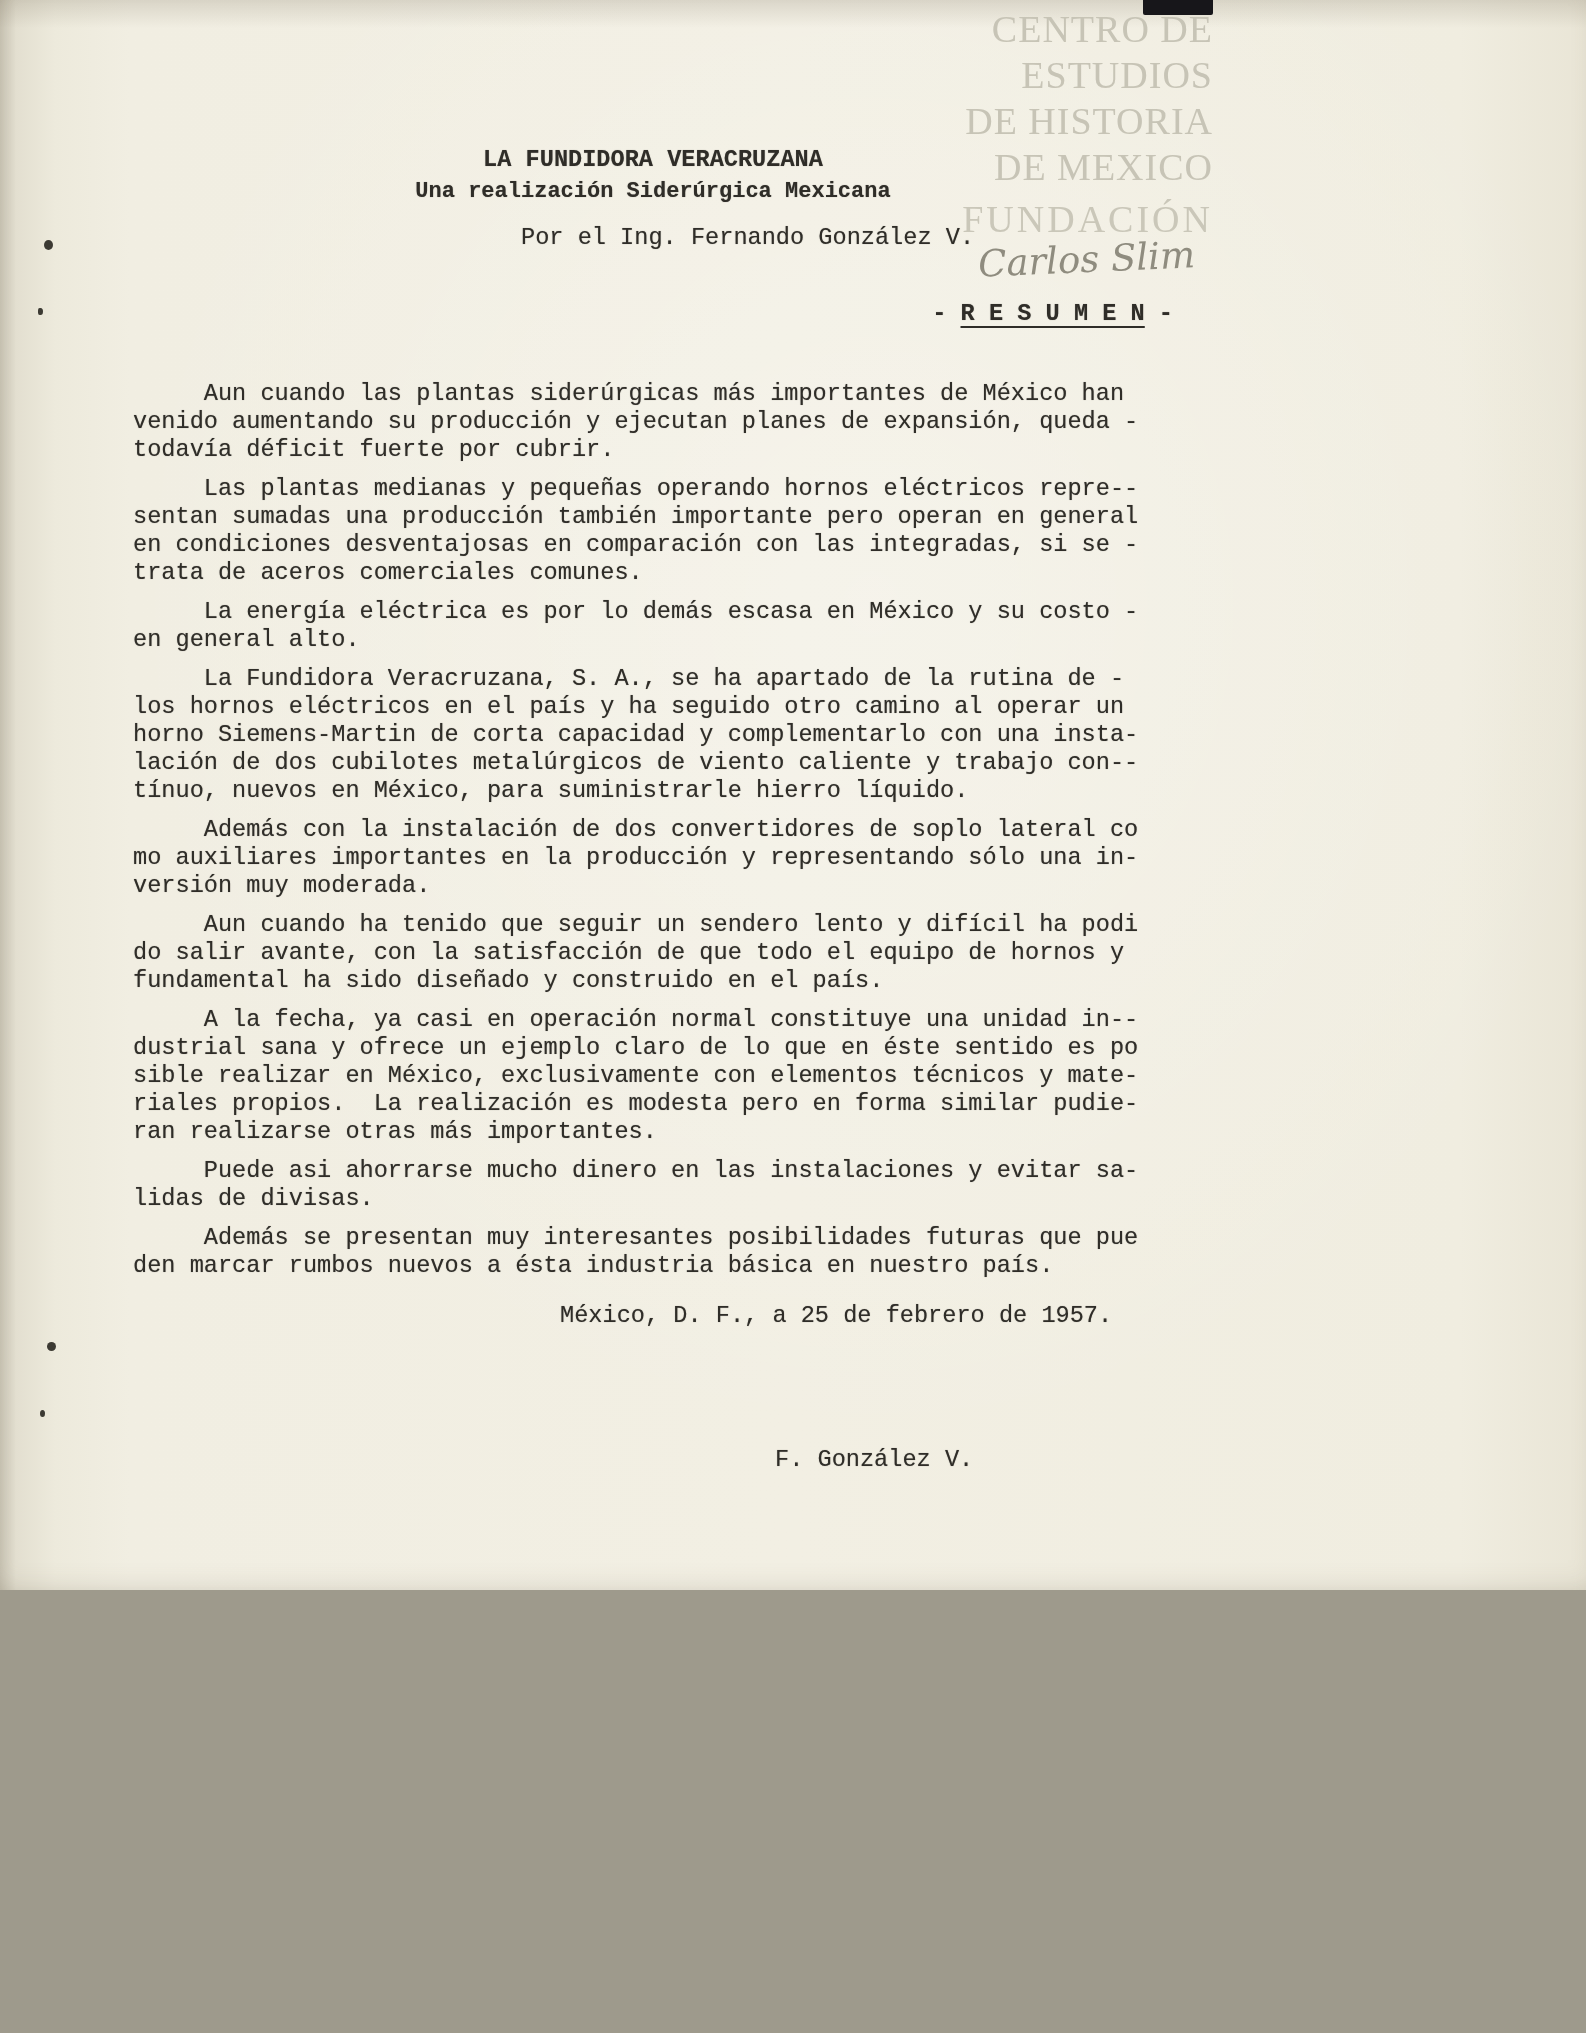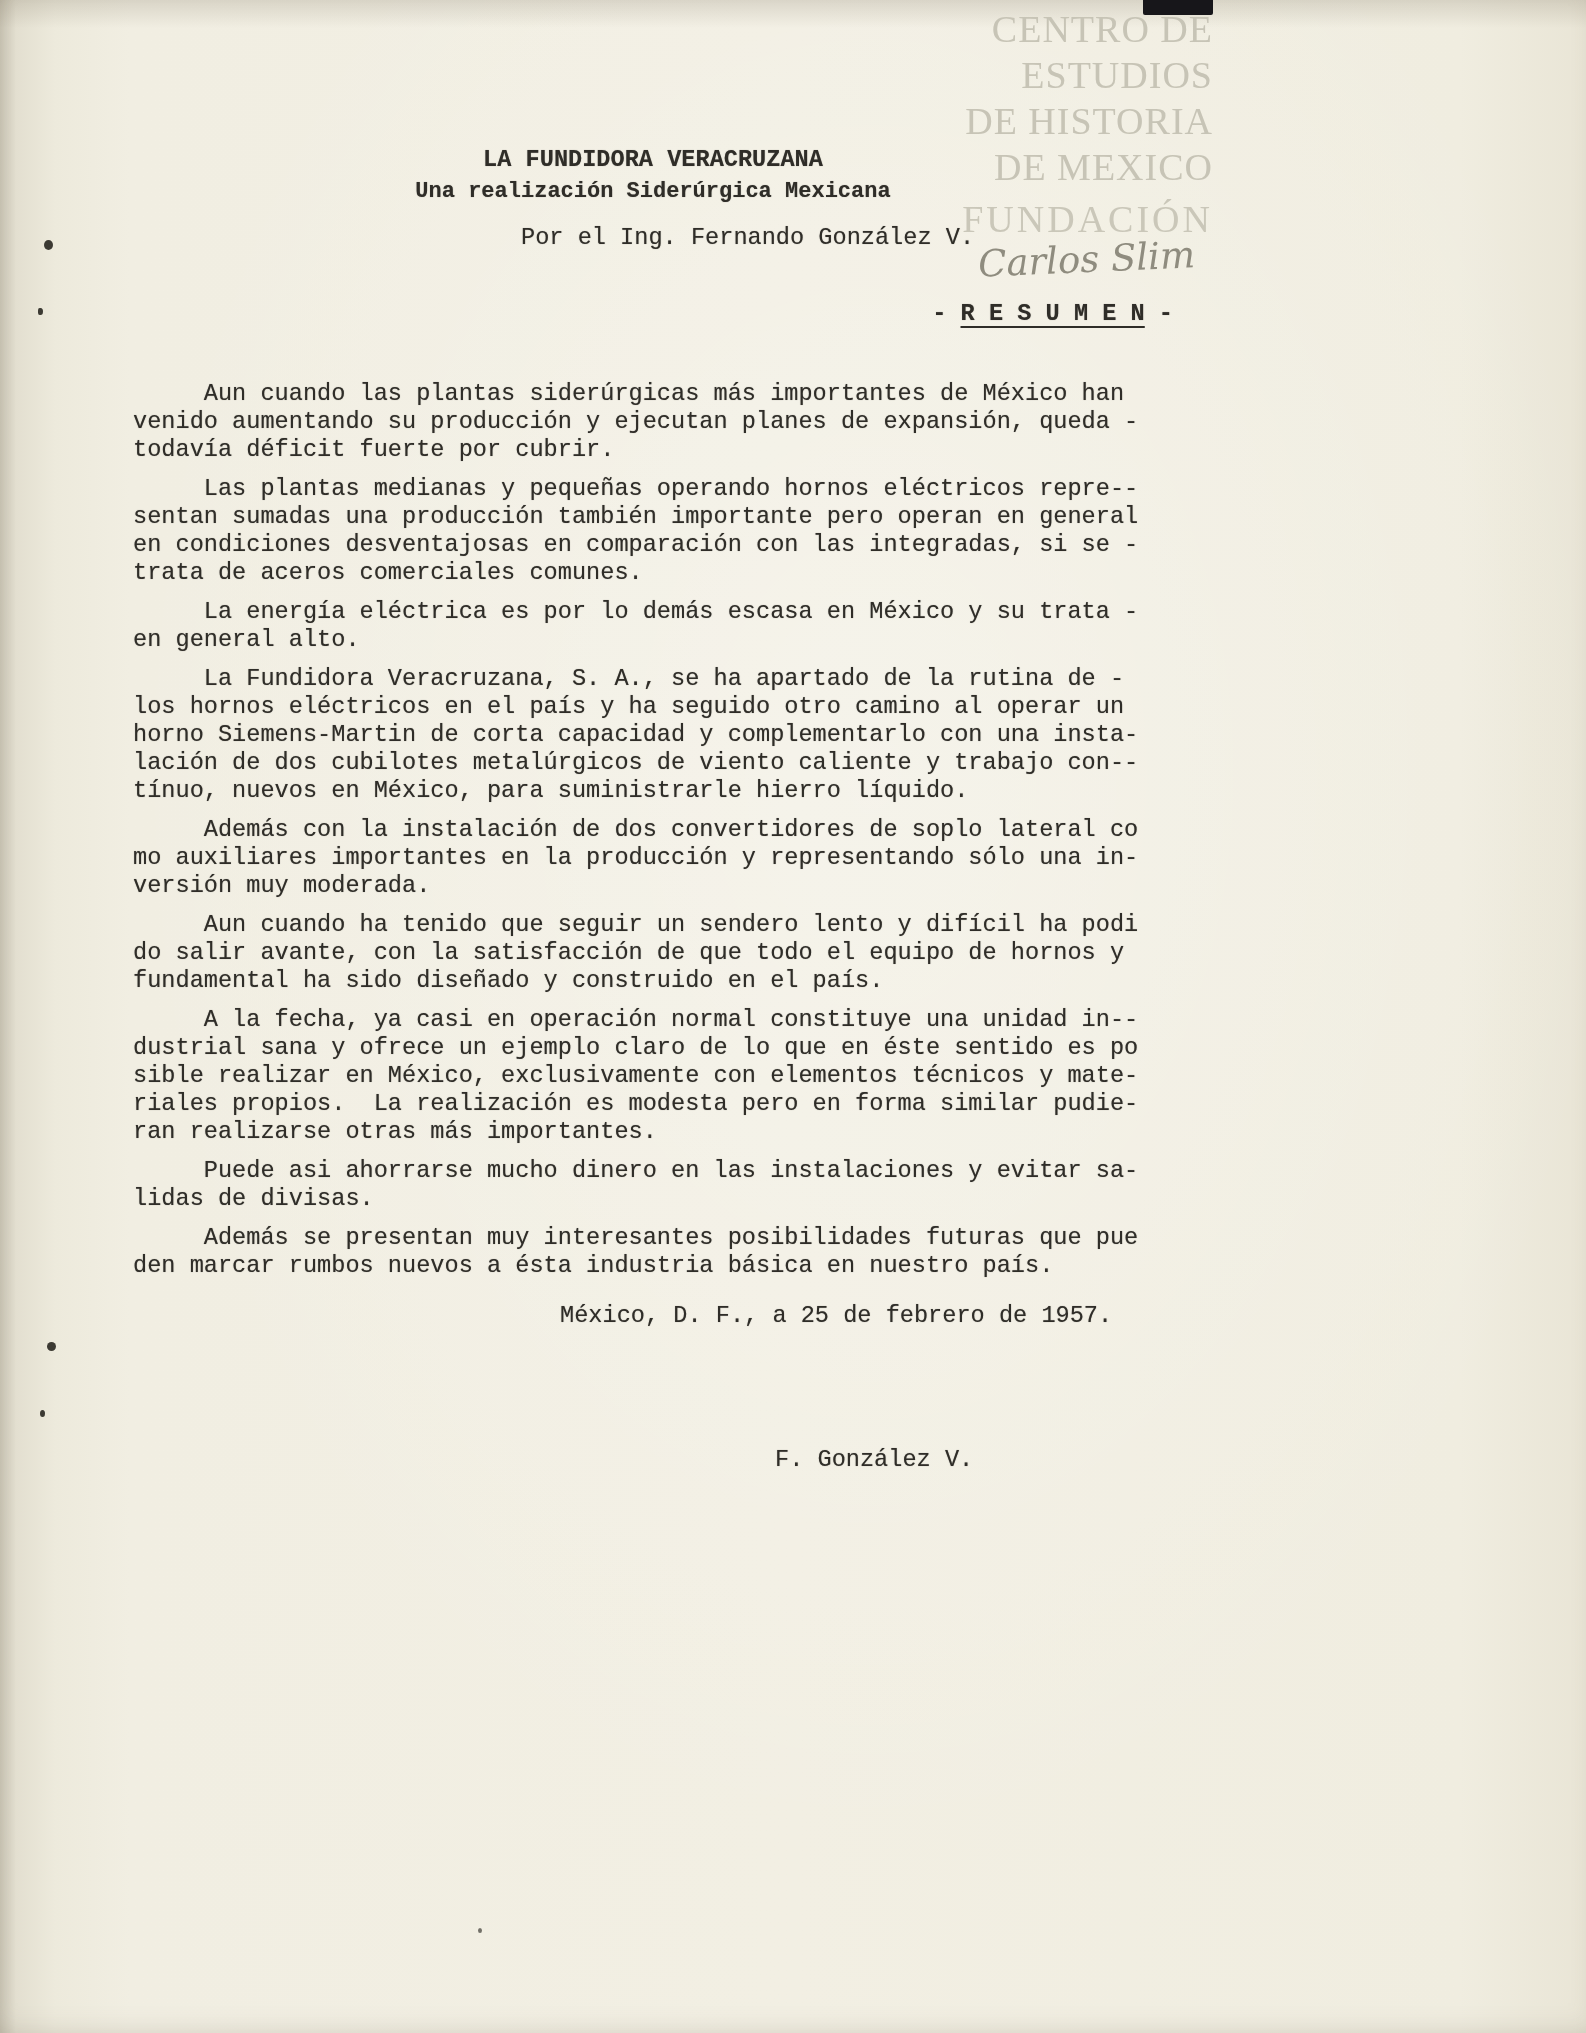--- a/index.html
+++ b/index.html
@@ -1,20 +1,20 @@
 <!DOCTYPE html>
 <html><head>
 <meta charset="utf-8">
 <style>
   html, body { margin: 0; padding: 0; background: #9e9a8c; }
 
   .page {
     position: relative;
     width: 1586px;
-    height: 2033px;
+    height: 1590px;
     margin: 0 auto;
     overflow: hidden;
     background-color: #f1eee2;
     background-image:
       linear-gradient(180deg, rgba(120,110,90,0.20) 0px, rgba(120,110,90,0.0) 28px),
       radial-gradient(ellipse at 55% 38%, rgba(255,255,255,0.28), rgba(255,255,255,0) 62%),
       linear-gradient(90deg, #c9c4b4 0px, #e3dfd0 16px, #edeadc 55px, #f1eee2 130px, #f2efe3 50%, #f0ede0 92%, #e9e5d6 100%);
     box-shadow: inset 0 -12px 30px -18px rgba(110,100,80,0.35);
     font-family: "Liberation Mono", "DejaVu Sans Mono", monospace;
     color: #2f2d28;
@@ -139,21 +139,21 @@
     <p class="resumen"><span>- </span><span class="underlined">R E S U M E N</span><span> -</span></p>
 
     <div class="paragraphs">
       <p>     Aun cuando las plantas siderúrgicas más importantes de México han
 venido aumentando su producción y ejecutan planes de expansión, queda -
 todavía déficit fuerte por cubrir.</p>
       <p>     Las plantas medianas y pequeñas operando hornos eléctricos repre--
 sentan sumadas una producción también importante pero operan en general
 en condiciones desventajosas en comparación con las integradas, si se -
 trata de aceros comerciales comunes.</p>
-      <p>     La energía eléctrica es por lo demás escasa en México y su trata -
+      <p>     La energía eléctrica es por lo demás escasa en México y su costo -
 en general alto.</p>
       <p>     La Fundidora Veracruzana, S. A., se ha apartado de la rutina de -
 los hornos eléctricos en el país y ha seguido otro camino al operar un
 horno Siemens-Martin de corta capacidad y complementarlo con una insta-
 lación de dos cubilotes metalúrgicos de viento caliente y trabajo con--
 tínuo, nuevos en México, para suministrarle hierro líquido.</p>
       <p>     Además con la instalación de dos convertidores de soplo lateral co
 mo auxiliares importantes en la producción y representando sólo una in-
 versión muy moderada.</p>
       <p>     Aun cuando ha tenido que seguir un sendero lento y difícil ha podi

